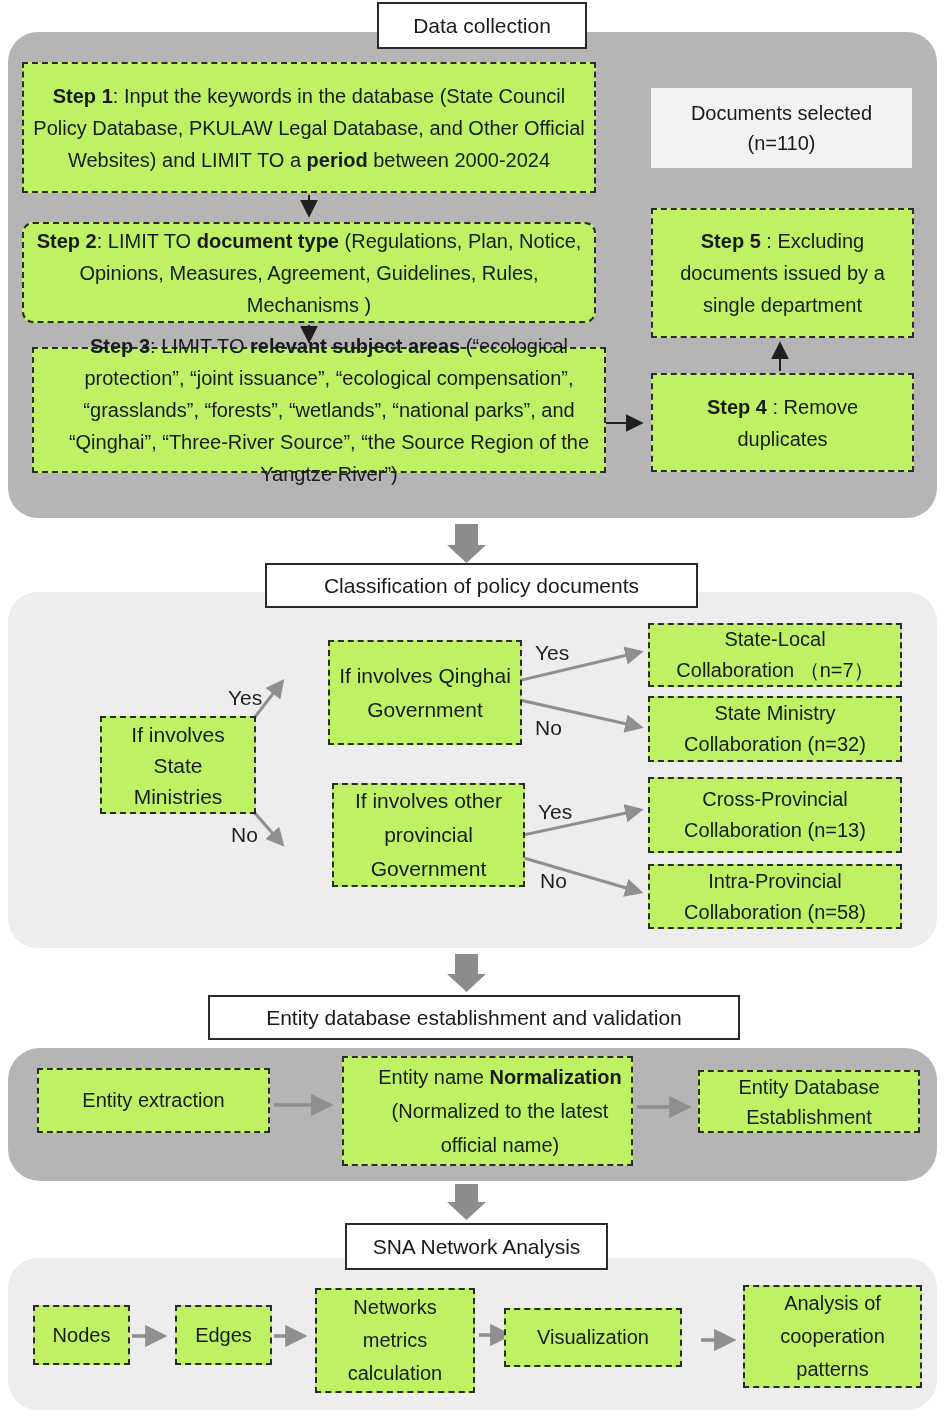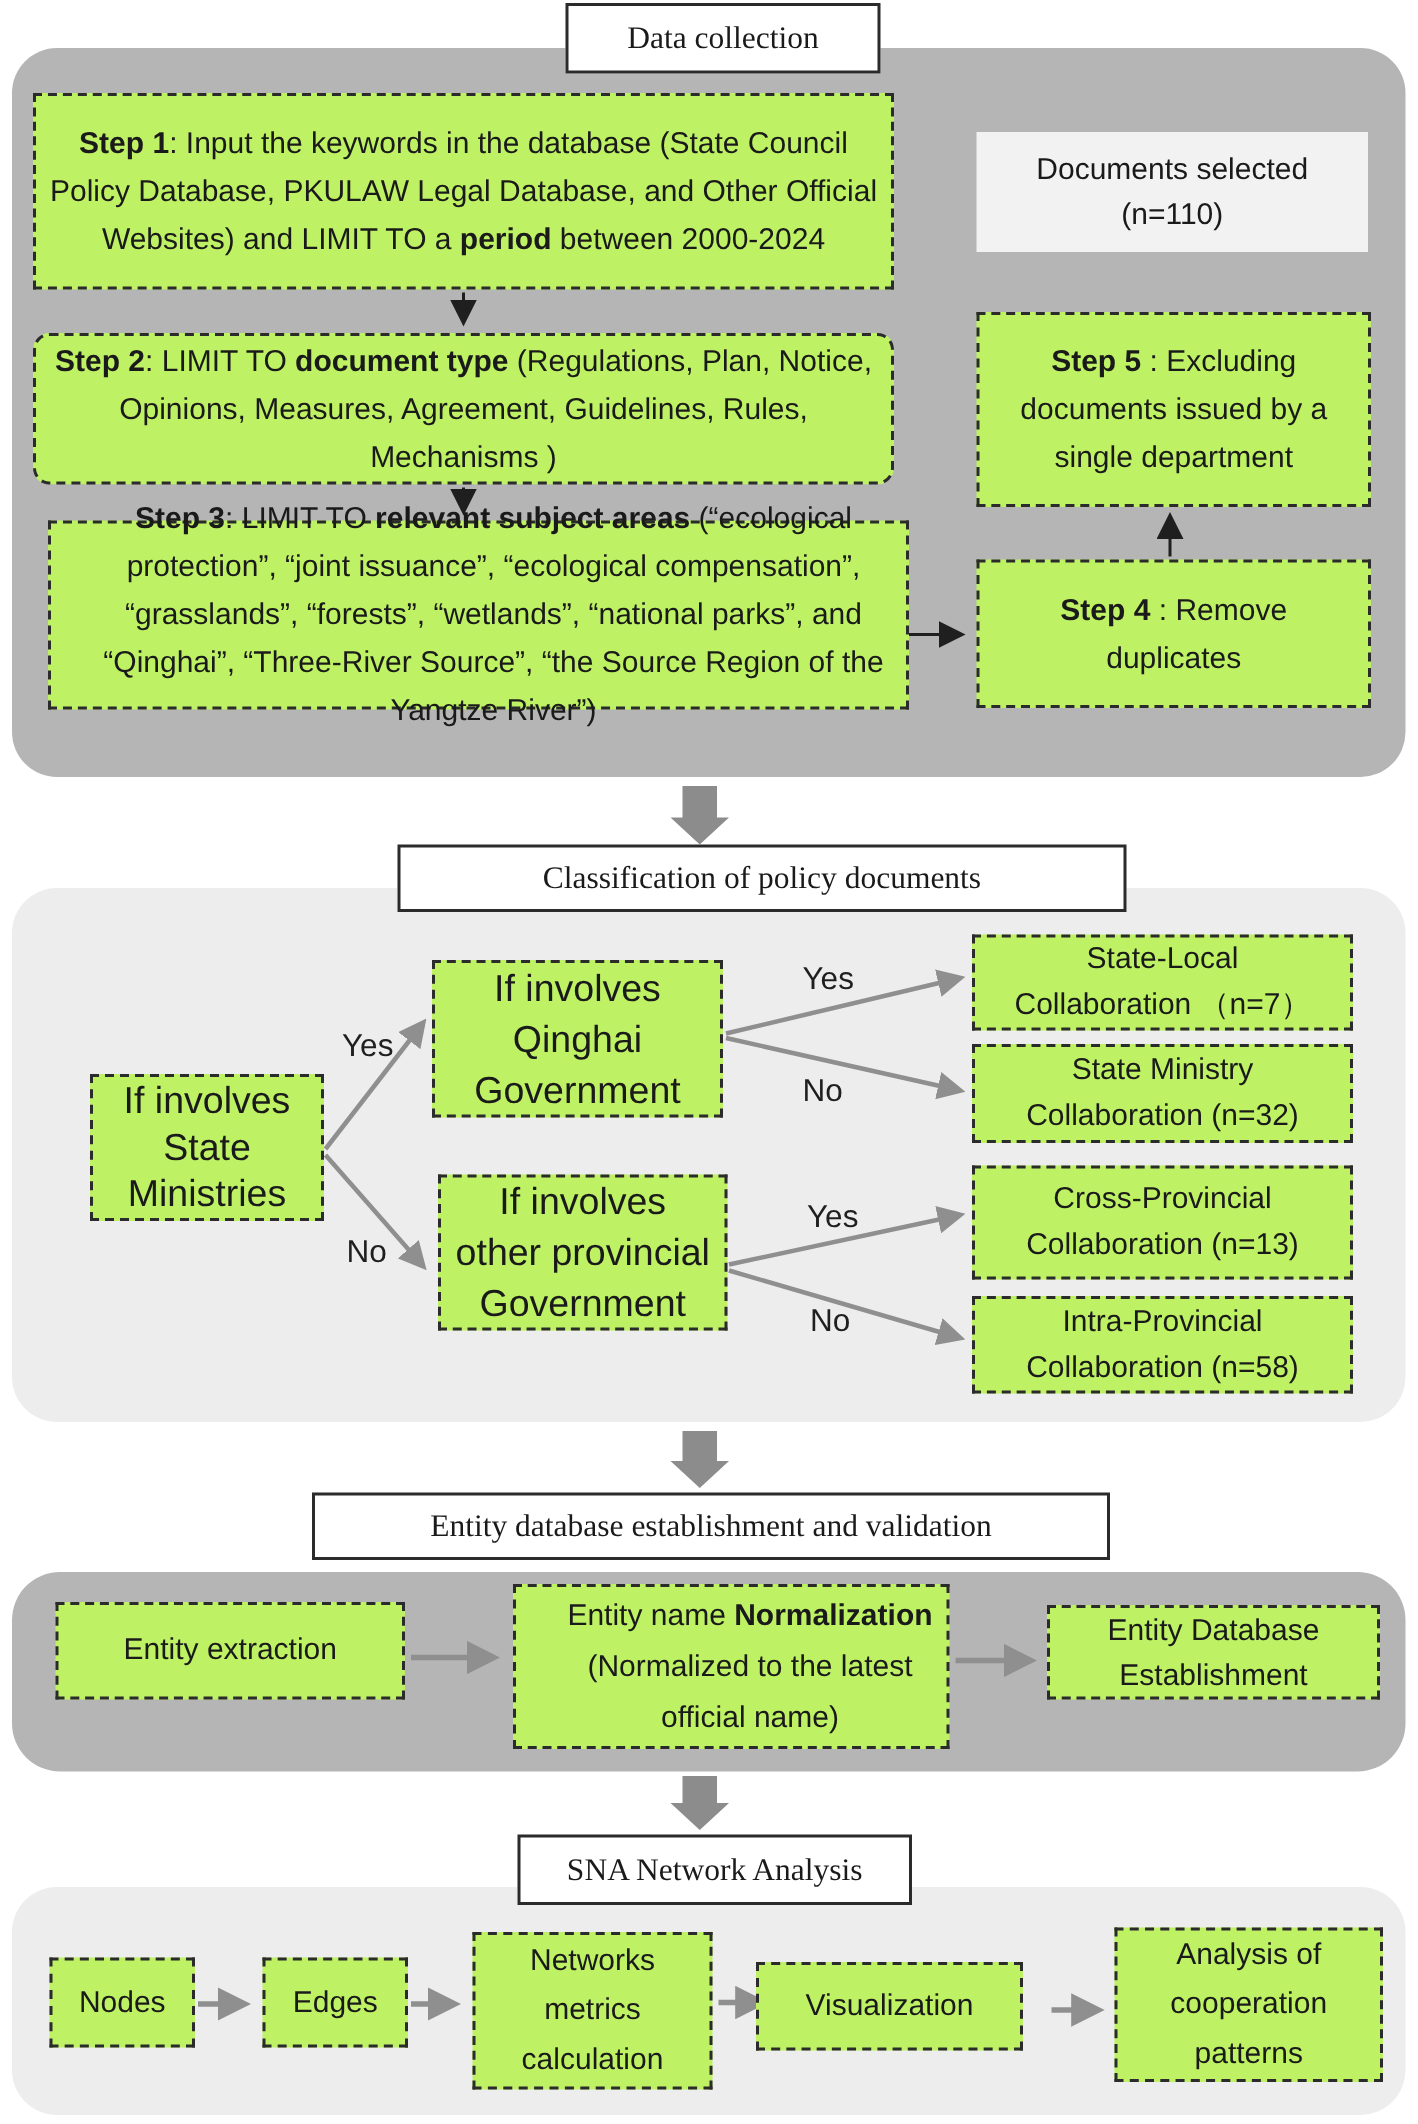--- a/index.html
+++ b/index.html
@@ -16,30 +16,30 @@
   #canvas{
     position:relative;width:945px;height:1416px;background:#ffffff;overflow:hidden;
     font-family:"Liberation Sans","DejaVu Sans",sans-serif;color:var(--text);
   }
   .section{position:absolute;}
   .sec-dark{background:var(--section-dark);border-radius:30px;}
   .sec-light{background:var(--section-light);border-radius:30px;}
   .titlebox{
     position:absolute;background:#ffffff;border:2px solid var(--box-border);
     display:flex;align-items:center;justify-content:center;text-align:center;
-    font-size:21px;line-height:25px;z-index:3;box-sizing:border-box;font-family:Liberation Serif, serif;
+    font-size:21px;line-height:25px;z-index:3;box-sizing:border-box;
   }
   .box{
     position:absolute;background:#bef264;box-sizing:border-box;z-index:2;
     display:flex;flex-direction:column;align-items:center;justify-content:center;
     text-align:center;font-size:20px;line-height:31px;padding:2px 8px;
   }
   .dashed{border:2px dashed var(--box-border);}
   .plain{border:none;background:var(--docs-bg);text-align:right;}
-  .tree{font-size:25px;line-height:34px;}
+  .tree{font-size:21px;line-height:34px;margin-left:40px;}
   .lh34{line-height:34px;}
   .lh33{line-height:33px;}
   .lh32{line-height:32px;}
   .box span.line{display:block;}
   .yn{
     position:absolute;font-size:21px;z-index:2;color:#1f1f1f;
   }
   .bold,b{font-weight:700;}
   svg#connectors{position:absolute;left:0;top:0;z-index:1;pointer-events:none;}
   svg#connectors .black{stroke:var(--connector-black);stroke-width:2;fill:none;}
@@ -88,21 +88,21 @@
 
     <line class="gray-thick" x1="132" y1="1336" x2="163" y2="1336" marker-end="url(#mk-gray)"></line>
     <line class="gray-thick" x1="274" y1="1336" x2="303" y2="1336" marker-end="url(#mk-gray)"></line>
     <line class="gray-thick" x1="479" y1="1335" x2="508" y2="1335" marker-end="url(#mk-gray)"></line>
     <line class="gray-thick" x1="701" y1="1340" x2="732" y2="1340" marker-end="url(#mk-gray)"></line>
   </svg>
 
   <div class="titlebox" style="left:377px;top:2px;width:210px;height:47px;">
       <span>Data collection</span>
     </div>
-  <div class="titlebox" style="left:265px;top:563px;width:486px;height:45px;">
+  <div class="titlebox" style="left:265px;top:563px;width:433px;height:45px;">
       <span>Classification of policy documents</span>
     </div>
   <div class="titlebox" style="left:208px;top:995px;width:532px;height:45px;">
       <span>Entity database establishment and validation</span>
     </div>
   <div class="titlebox" style="left:345px;top:1223px;width:263px;height:47px;">
       <span>SNA Network Analysis</span>
     </div>
 
   <div class="box dashed lh32" style="left:22px;top:62px;width:574px;height:131px;">

